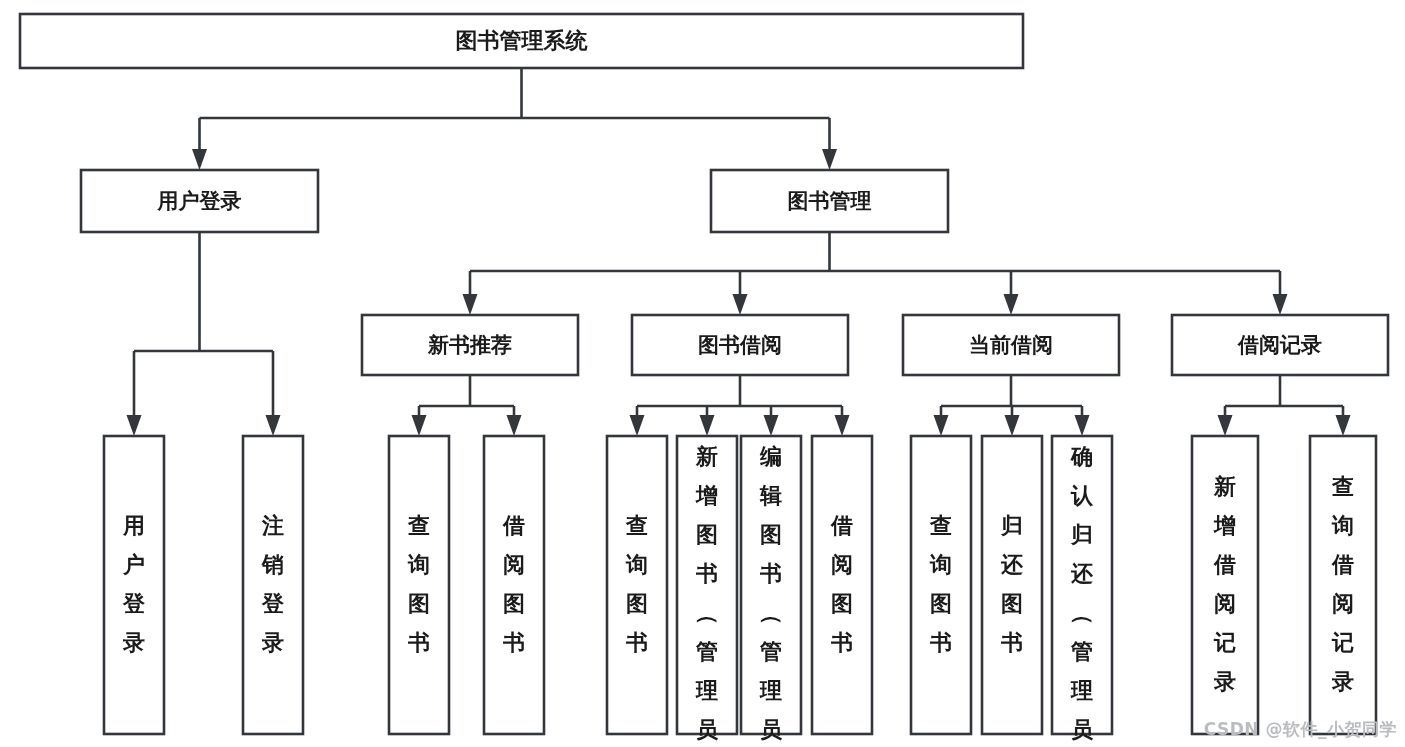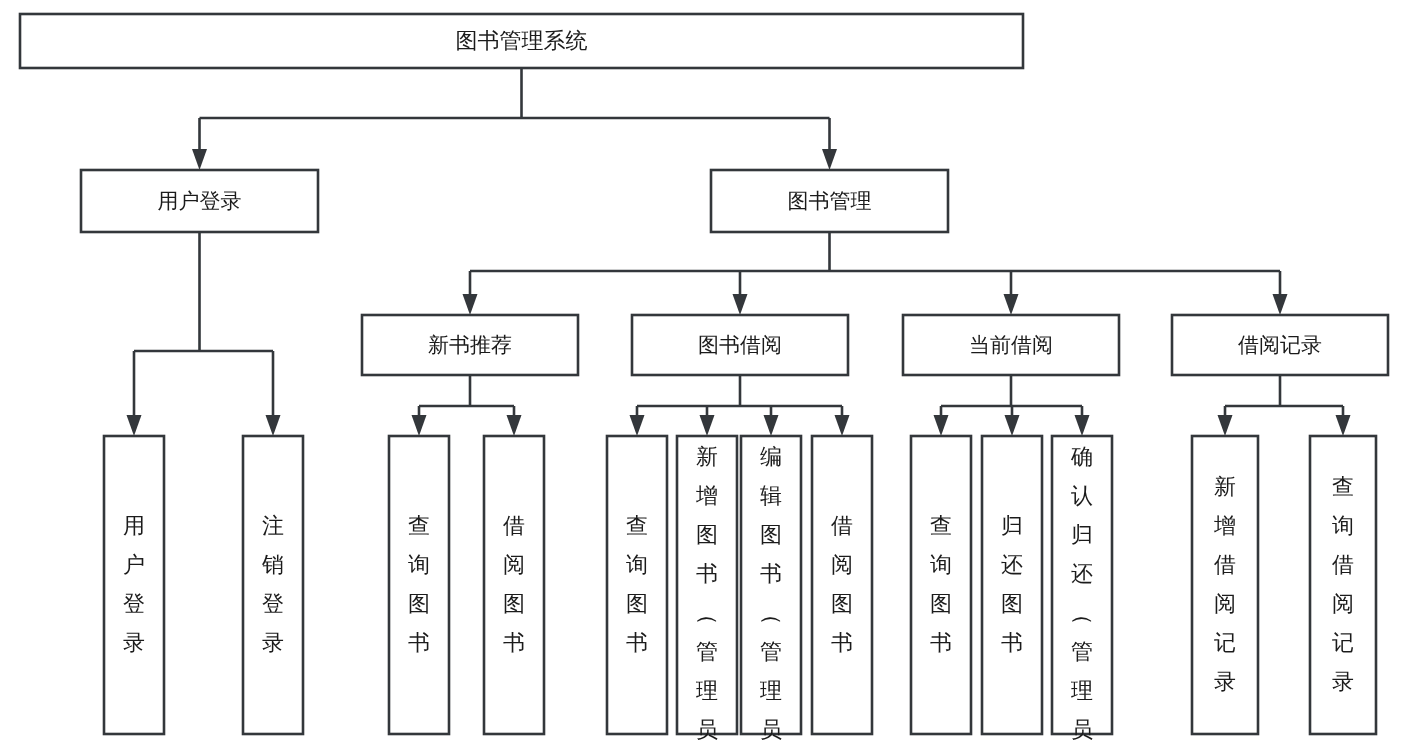--- a/index.html
+++ b/index.html
@@ -11,20 +11,21 @@
     width: 1405px;
     height: 747px;
     font-family: "DejaVu Sans", "Liberation Sans", sans-serif;
     overflow: hidden;
     position: relative;
   }
   #diagram-root {
     position: relative;
     width: 1405px;
     height: 747px;
+    font-weight: bold;
   }
   svg.diagram-canvas {
     position: absolute;
     top: 0;
     left: 0;
     width: 1405px;
     height: 747px;
   }
   .node-box {
     fill: #ffffff;
@@ -289,13 +290,14 @@
             <text x="1343" y="487.5" class="leaf-label-char">查</text>
             <text x="1343" y="526.5" class="leaf-label-char">询</text>
             <text x="1343" y="565.5" class="leaf-label-char">借</text>
             <text x="1343" y="604.5" class="leaf-label-char">阅</text>
             <text x="1343" y="643.5" class="leaf-label-char">记</text>
             <text x="1343" y="682.5" class="leaf-label-char">录</text>
           </g>
         </g>
       </g>
   </svg>
+  <div class="watermark">CSDN @软件_小贺同学</div>
 </div>
 
 </body></html>

